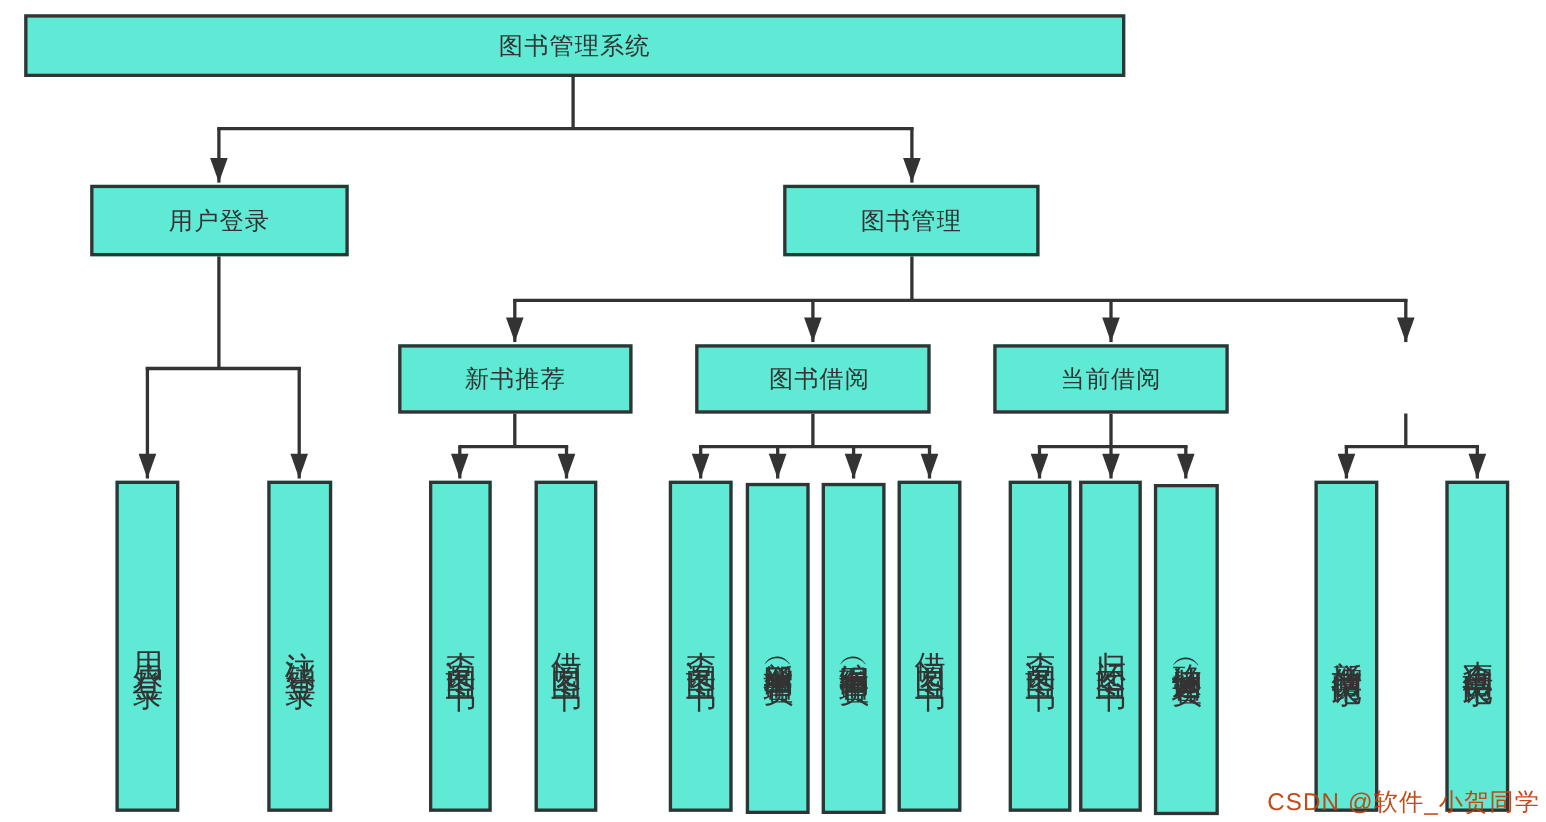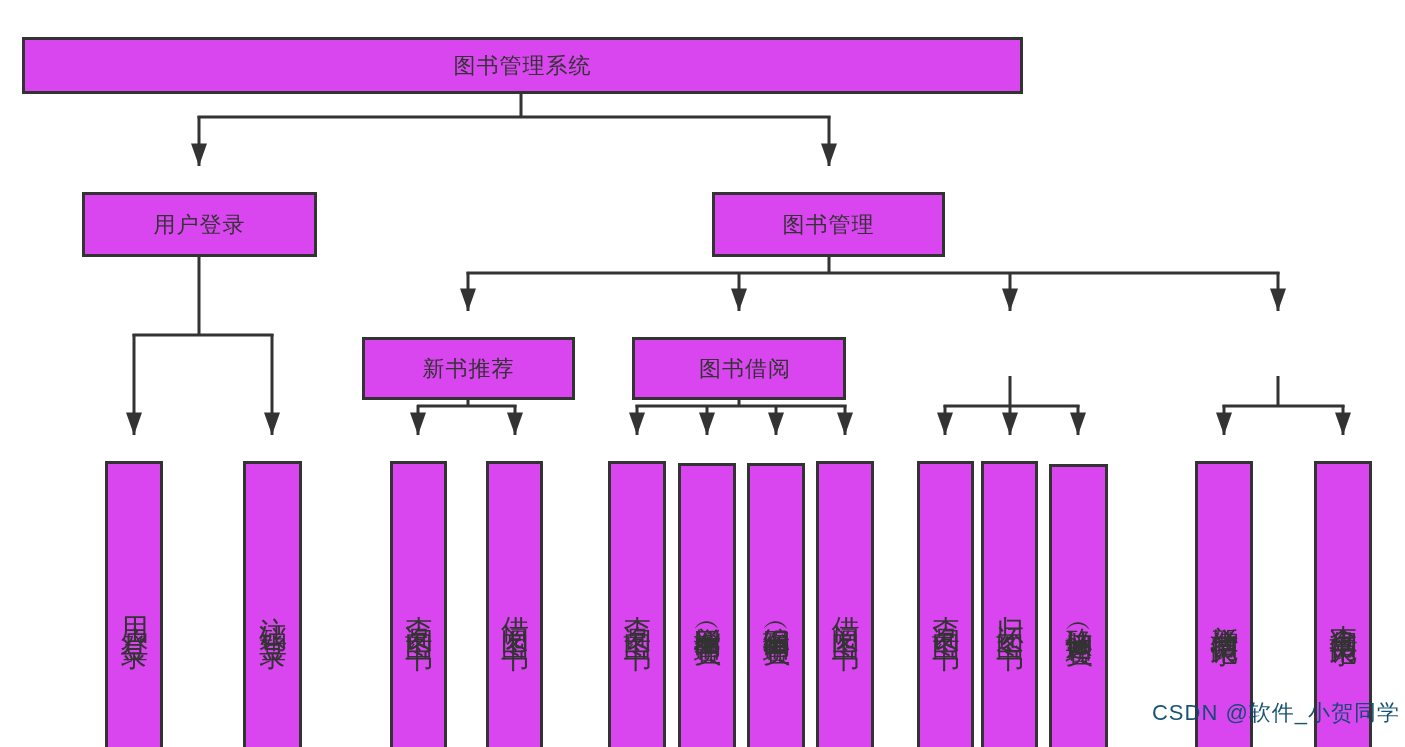--- a/index.html
+++ b/index.html
@@ -9,38 +9,38 @@
     background:#ffffff;
     font-family:"Liberation Sans","DejaVu Sans",sans-serif;
     color:#333333;
     overflow:hidden;
   }
   .wires{position:absolute;left:0;top:0;width:1405px;height:747px;}
   .box{
     position:absolute;
     box-sizing:border-box;
     border:3px solid #333333;
-    background:#d946ef;
-    display:flex;align-items:center;justify-content:center;margin-top:24px;
+    background:#5eead4;
+    display:flex;align-items:center;justify-content:center;
   }
   .hbox{font-size:22px;letter-spacing:1px;white-space:nowrap;}
   .vbox span{
     writing-mode:vertical-rl;
     text-orientation:upright;
     font-size:28px;
     letter-spacing:9px;
     line-height:1;
   }
   .vbox.mid span{letter-spacing:3px;}
   .vbox.long span{font-size:27px;letter-spacing:2px;}
   .watermark{
     position:absolute;
-    right:5px;bottom:19px;
+    right:5px;bottom:3px;
     font-size:22px;
-    color:#0c4a6e;
+    color:#c2410c;
     opacity:0.95;
     z-index:10;
     white-space:nowrap;
     letter-spacing:1px;
   }
 </style>
 </head>
 <body>
 
 <div class="canvas">
@@ -102,20 +102,21 @@
     </g>
   </svg>
 
   <div class="box hbox" style="left:22px;top:13px;width:1001px;height:57px;">图书管理系统</div>
 
   <div class="box hbox" style="left:82px;top:168px;width:235px;height:65px;">用户登录</div>
   <div class="box hbox" style="left:712px;top:168px;width:233px;height:65px;">图书管理</div>
 
   <div class="box hbox" style="left:362px;top:313px;width:213px;height:63px;">新书推荐</div>
   <div class="box hbox" style="left:632px;top:313px;width:214px;height:63px;padding-left:12px;">图书借阅</div>
+  <div class="box hbox" style="left:903px;top:313px;width:214px;height:63px;">当前借阅</div>
 
   <div class="box vbox" style="left:105px;top:437px;width:58px;height:301px;">
     <span>用户登录</span>
   </div>
   <div class="box vbox" style="left:243px;top:437px;width:59px;height:301px;">
     <span>注销登录</span>
   </div>
 
   <div class="box vbox" style="left:390px;top:437px;width:57px;height:301px;">
     <span>查询图书</span>

